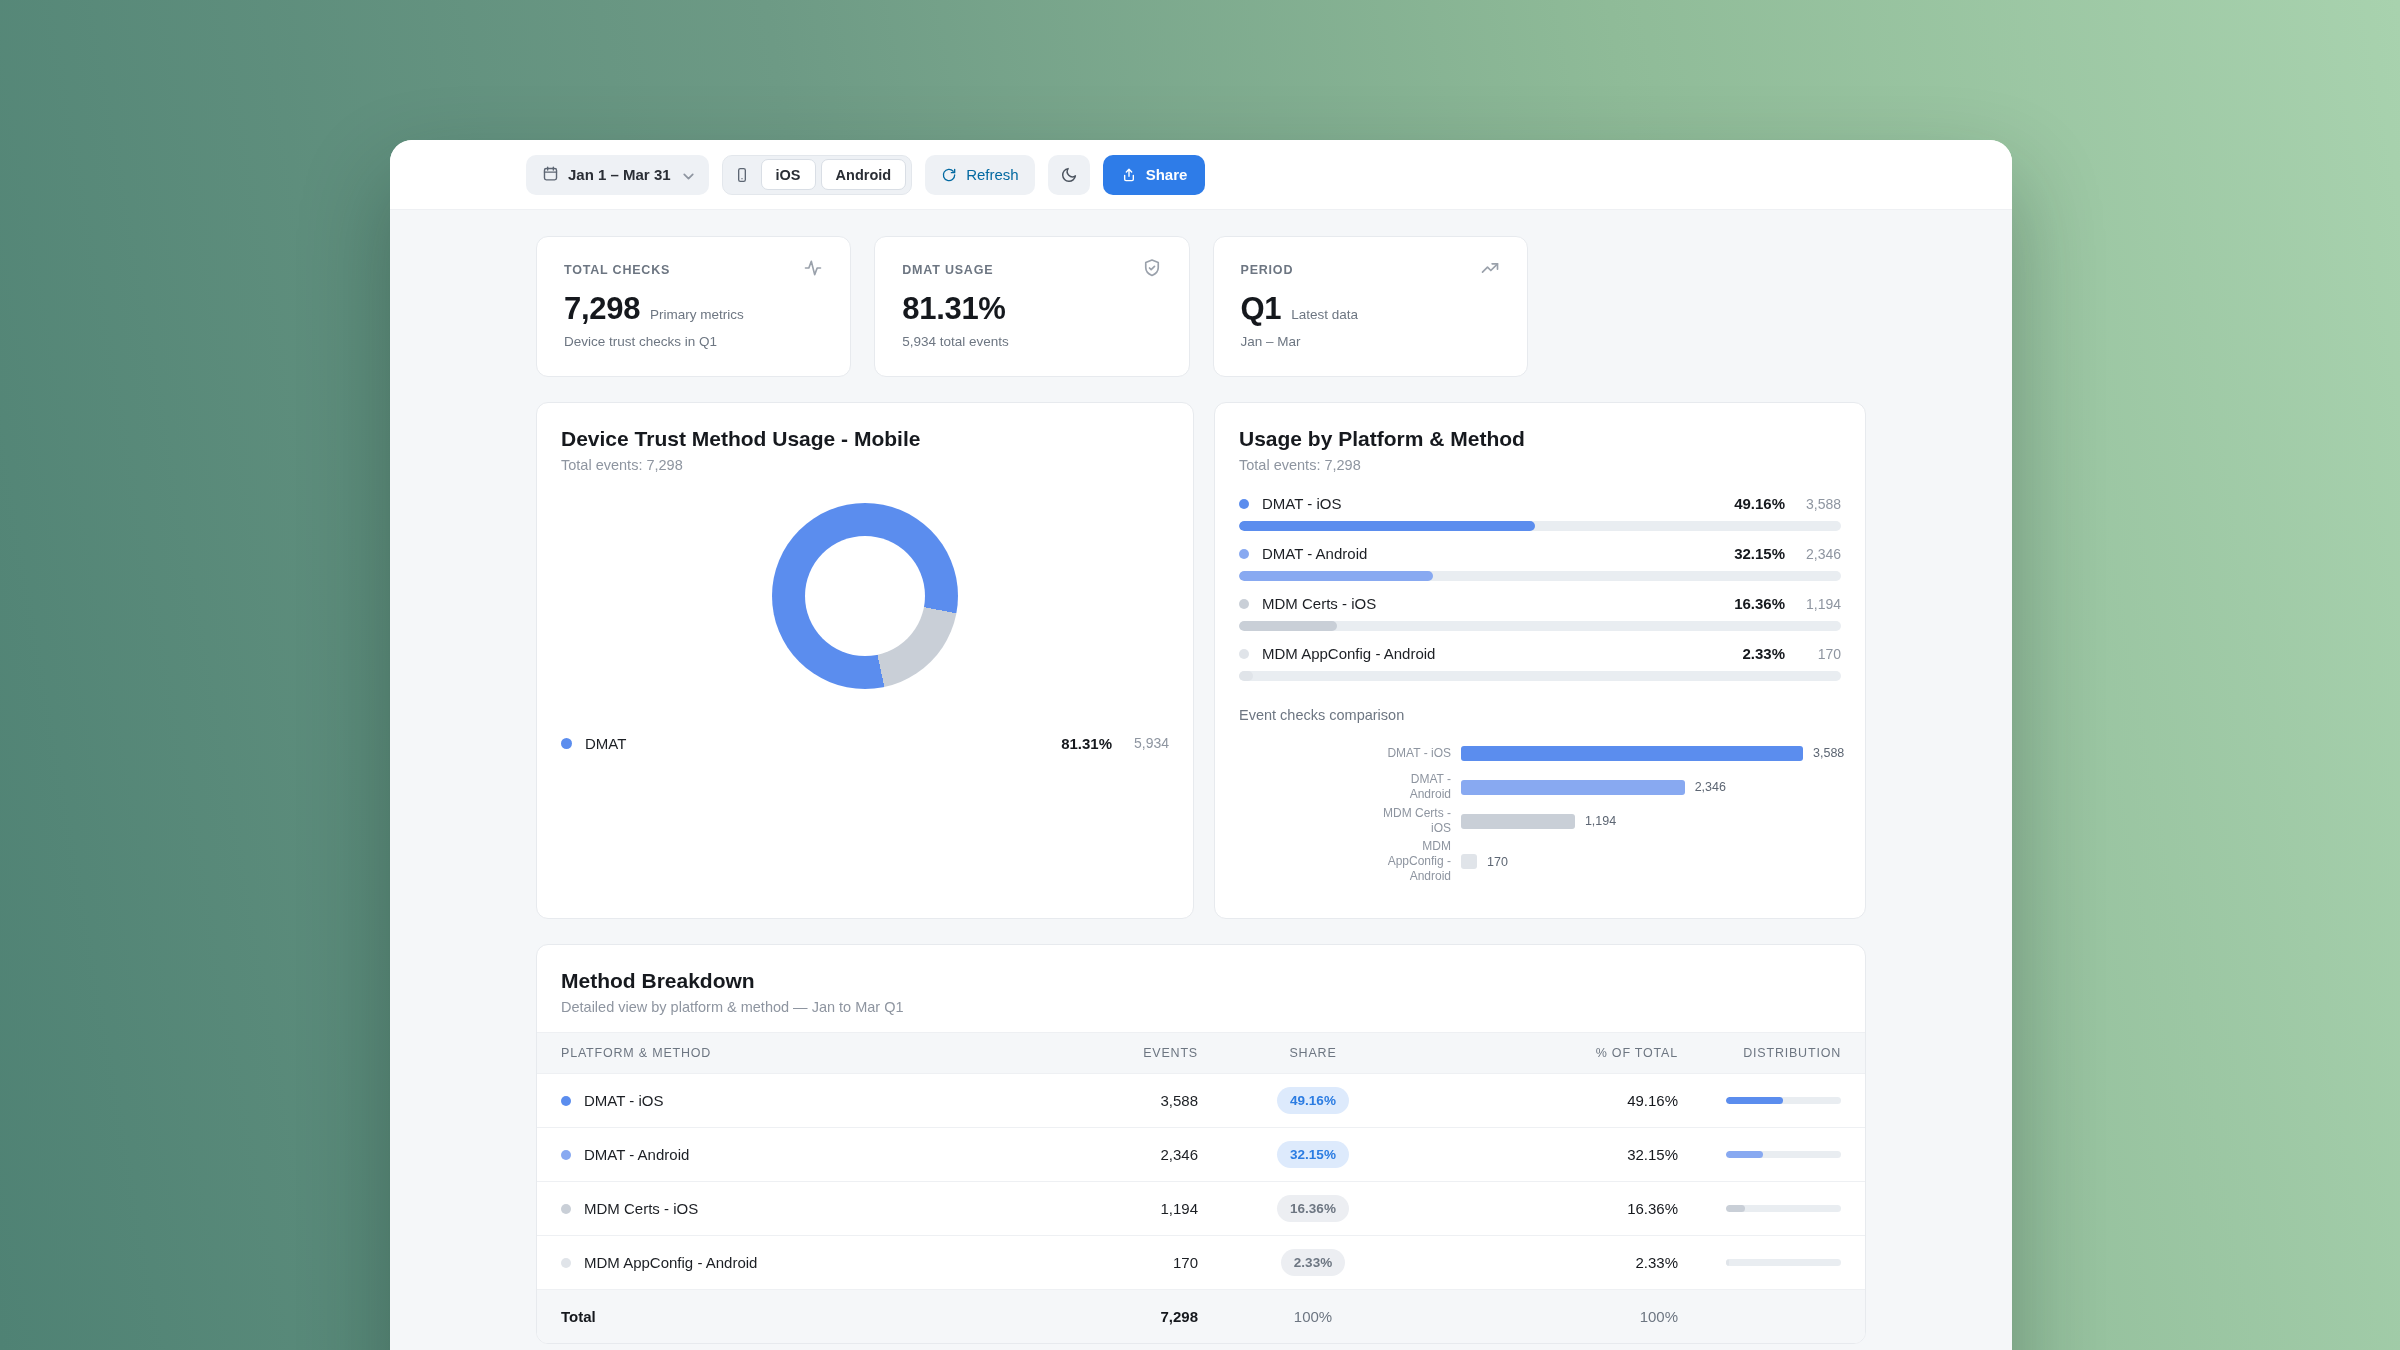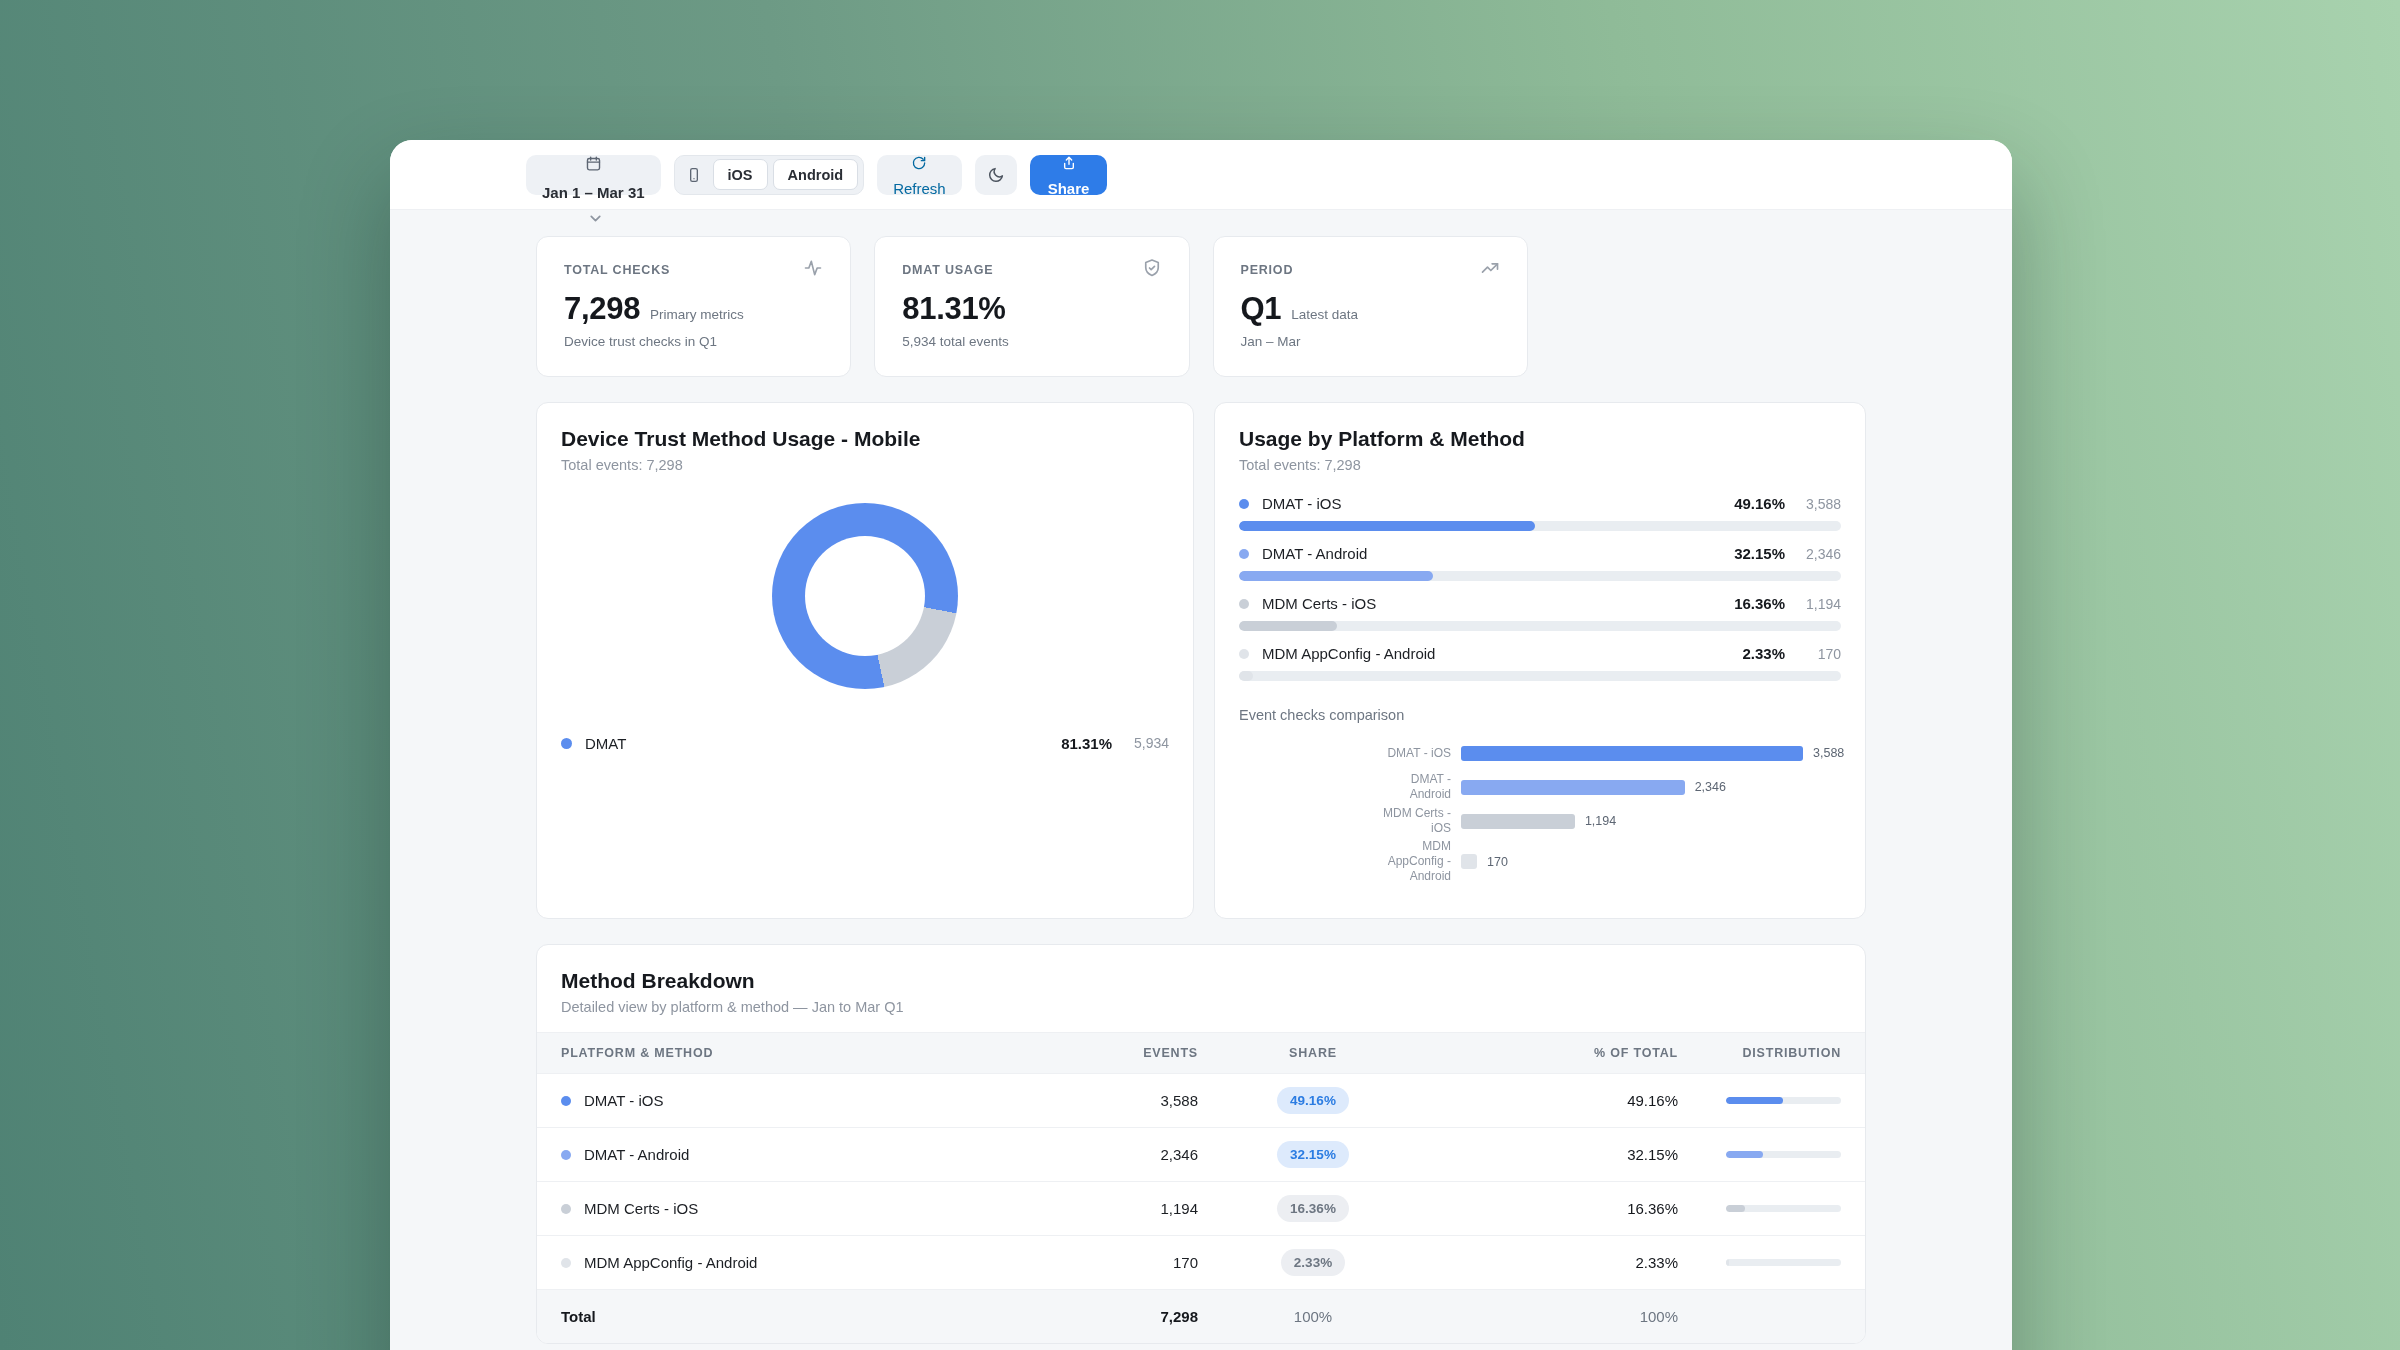--- a/index.html
+++ b/index.html
@@ -16,21 +16,21 @@
   }
   
   .app-header { height:70px; background:#fff; border-bottom:1px solid #eef0f3; display:flex; align-items:center; }
   .header-inner { width:1350px; margin:0 auto; display:flex; align-items:center; justify-content:space-between; }
   .header-left { display:flex; align-items:center; gap:15px; }
   .app-logo { width:41px; height:41px; border-radius:10px; background:#e4edfc; color:#3f7ee8; display:flex; align-items:center; justify-content:center; }
   .app-logo svg { width:21px; height:21px; }
   .app-title { font-size:21px; font-weight:700; color:#16191e; letter-spacing:.1px; }
   .app-subtitle { font-size:14px; color:#8e95a0; margin-top:3px; }
   .header-right { display:flex; align-items:center; gap:13px; }
-  .btn { display:flex; align-items:center; gap:9px; height:40px; border-radius:10px; background:#eef1f5; border:none; padding:0 16px; font-family:inherit; font-size:15px; cursor:pointer;flex-direction:column; }
+  .btn { display:flex; align-items:center; gap:9px; height:40px; border-radius:10px; background:#eef1f5; border:none; padding:0 16px; font-family:inherit; font-size:15px; cursor:pointer; }
   .btn svg { width:17px; height:17px; }
   .btn-date { font-weight:700; color:#2a2e35; }
   .btn-date .cal { color:#5d6673; }
   .btn-date .chev { color:#8e95a0; width:13px; height:13px; }
   .seg-group { display:flex; align-items:center; gap:5px; height:40px; border-radius:10px; background:#eef1f5; border:1px solid #e3e7ec; padding:0 5px; }
   .seg-group .phone { color:#5d6673; width:16px; height:16px; margin:0 6px; }
   .seg-chip { height:31px; display:flex; align-items:center; padding:0 14px; border-radius:7px; background:#fff; border:1px solid #d9dee5; font-size:14.5px; font-weight:700; color:#2a2e35; cursor:pointer; }
   .btn-refresh { color:#0369a1; font-weight:400; }
   .btn-icononly { width:42px; justify-content:center; padding:0; color:#4d5560; }
   .btn-share { background:#2e7ce8; color:#fff; font-weight:700; padding:0 18px; }
@@ -85,21 +85,21 @@
   .cmp-barzone { display:flex; align-items:center; margin-left:10px; flex:1; }
   .cmp-barscale { width:342px; flex:none; }
   .cmp-bar { height:15px; border-radius:3px; }
   .cmp-value { font-size:12.5px; color:#5d6673; margin-left:10px; white-space:nowrap; }
   
   .table-card { background:#fff; border:1px solid #e7eaee; border-radius:12px; margin-top:25px; overflow:hidden; }
   .table-titleblock { padding:24px 24px 17px; }
   .tbl { width:100%; }
   .tbl-grid { display:grid; grid-template-columns:1fr 150px 230px 250px 163px; align-items:center; padding:0 24px; }
   .tbl-header { background:#f5f7f9; height:41px; border-top:1px solid #eef0f3; }
-  .th { font-size:12.5px; font-weight:700; letter-spacing:.8px; color:#6d7682; text-transform:uppercase; }
+  .th { font-size:12.5px; font-weight:400; letter-spacing:.8px; color:#6d7682; text-transform:uppercase; }
   .c2 { text-align:right; } .c3 { text-align:center; } .c4 { text-align:right; } .c5 { text-align:right; }
   .tbl-row { height:54px; border-top:1px solid #eef0f3; background:#fff; }
   .tbl-row:first-of-type { border-top:none; }
   .method-cell { display:flex; align-items:center; gap:13px; font-size:15px; color:#1c1f24; }
   .events-cell { font-size:15px; color:#1c1f24; }
   .share-cell { display:flex; justify-content:center; }
   .share-pill { display:inline-block; padding:6px 13px; border-radius:999px; font-size:13.5px; font-weight:700; }
   .share-pill[data-tone="blue"] { background:#ddeafc; color:#2b7ce2; }
   .share-pill[data-tone="gray"] { background:#eceef2; color:#6d7682; }
   .pct-cell { font-size:15px; color:#15181d; }

